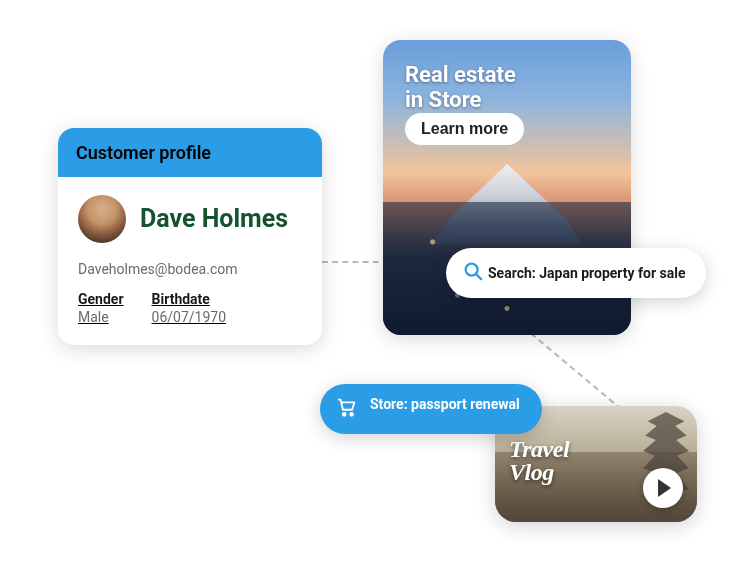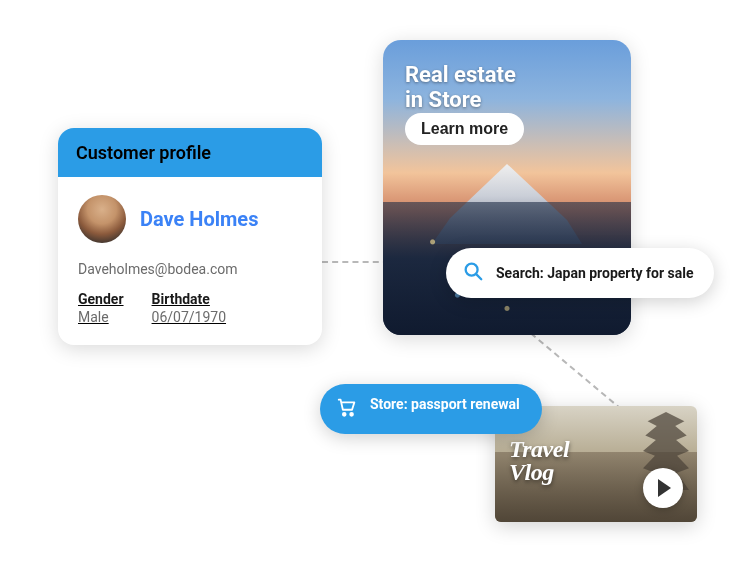--- a/index.html
+++ b/index.html
@@ -44,23 +44,23 @@
       margin-bottom: 18px;
     }
     .avatar {
       width: 48px;
       height: 48px;
       border-radius: 50%;
       background: radial-gradient(circle at 50% 30%, #d9b08a 0%, #c4936a 35%, #8b5a3c 60%, #2b2b2b 90%);
       flex-shrink: 0;
     }
     .profile-name {
-      font-size: 20px;
-      font-weight: 700;
-      color: #3b82f6;
+      font-size: 25px;
+      font-weight: 700;
+      color: #14532d;
       line-height: 1.2;
     }
     .field-label {
       font-size: 14px;
       font-weight: 700;
       color: #1a1a1a;
       margin-bottom: 2px;
     }
     .field-value {
       font-size: 14px;
@@ -147,21 +147,21 @@
     .search-pill {
       position: absolute;
       left: 446px;
       top: 248px;
       background: #fff;
       border-radius: 999px;
       box-shadow: 0 4px 18px rgba(0,0,0,0.18);
       padding: 12px 20px 12px 16px;
       display: flex;
       align-items: center;
-      gap: 12px;
+      gap: 4px;
       z-index: 5;
     }
     .search-icon-svg { width: 22px; height: 22px; }
     .search-text {
       font-size: 14px;
       font-weight: 700;
       color: #1a1a1a;
       white-space: nowrap;
     }
 
@@ -186,21 +186,21 @@
       white-space: nowrap;
     }
 
     
     .vlog-card {
       position: absolute;
       left: 495px;
       top: 406px;
       width: 202px;
       height: 116px;
-      border-radius: 6px;
+      border-radius: 21px;
       overflow: hidden;
       box-shadow: 0 4px 20px rgba(0,0,0,0.18);
       background:
         linear-gradient(90deg, rgba(30,30,28,0.0) 0%, rgba(30,30,28,0.0) 55%, rgba(30,30,28,0.0) 100%),
         linear-gradient(180deg, #d8d3c5 0%, #b8ae95 40%, #8c7e62 100%);
       z-index: 2;
     }
     .vlog-pagoda {
       position: absolute;
       right: 8px; top: 6px;

